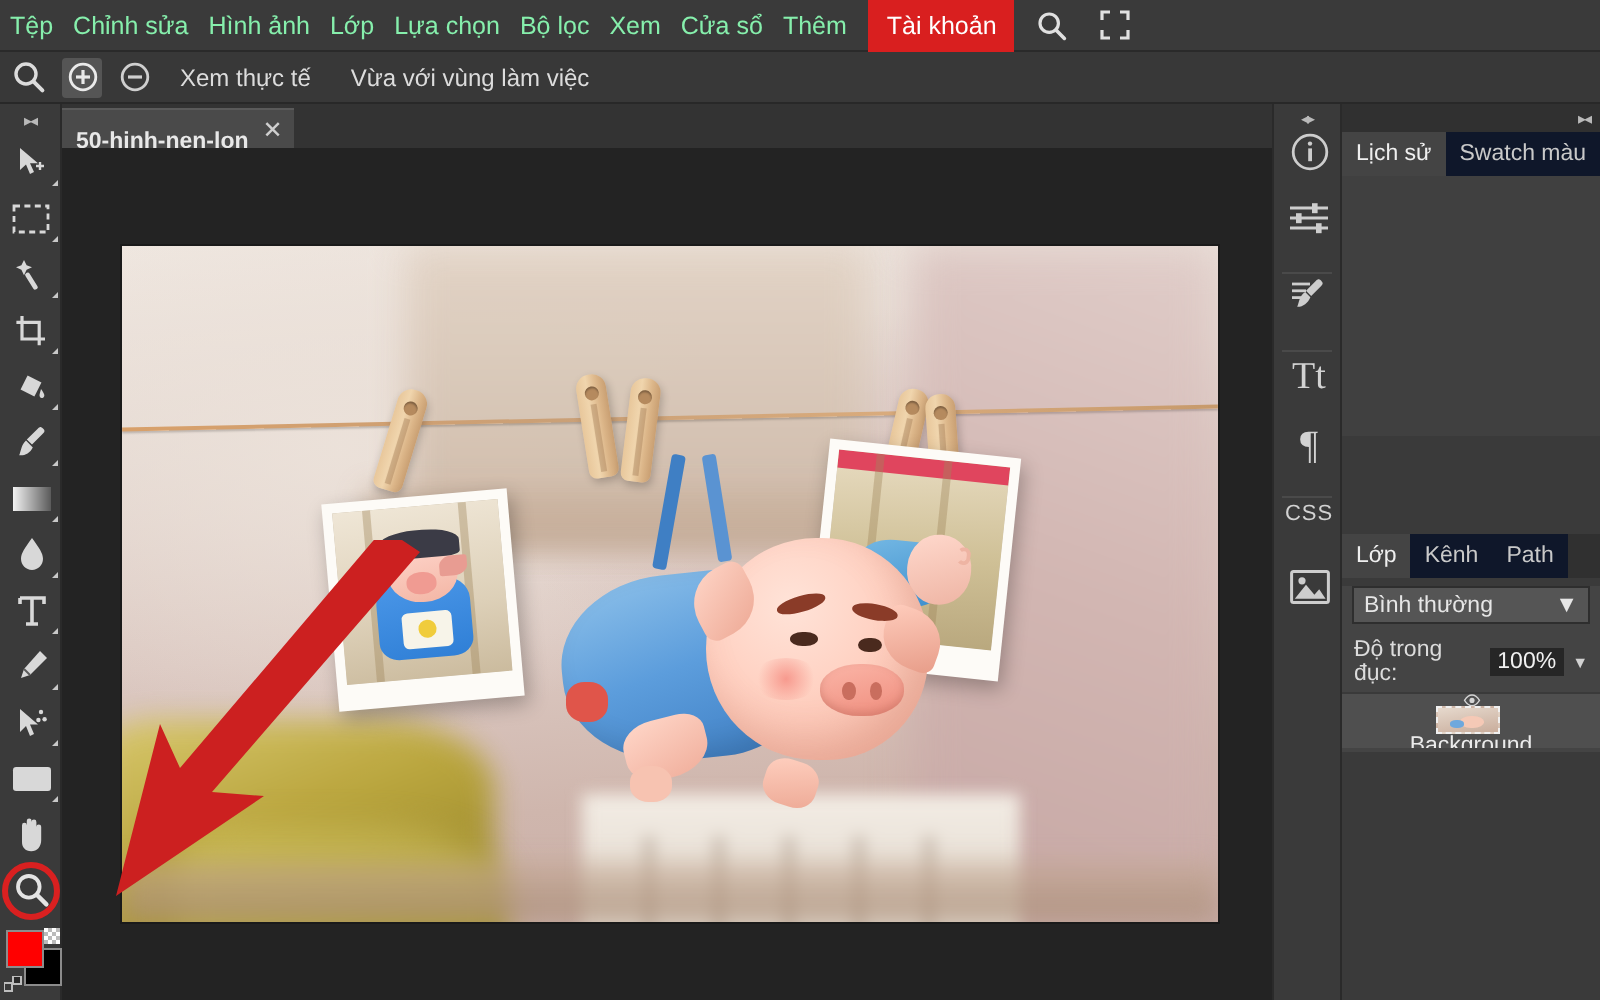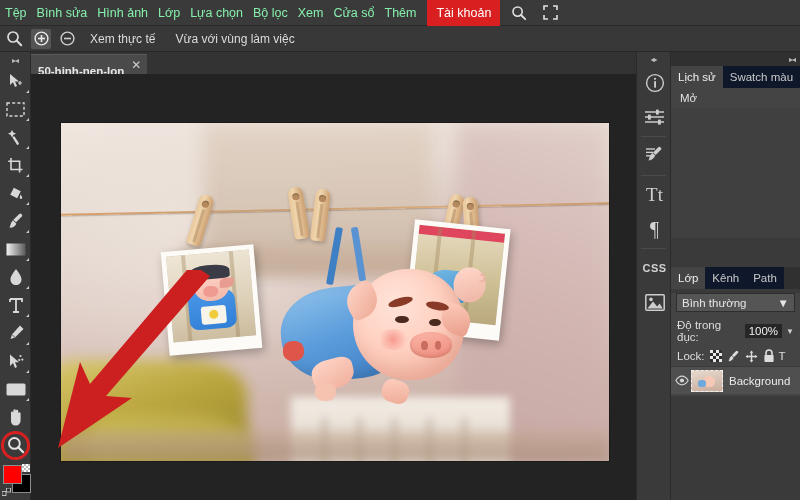--- a/index.html
+++ b/index.html
@@ -464,21 +464,21 @@
     background: #3a3a3a;
     border-left: 1px solid #2a2a2a;
     border-right: 1px solid #2a2a2a;
   }
   .rail-collapse {
     height: 14px; display: flex; align-items: center; justify-content: center;
     font-size: 8px; color: #b9b9b9; letter-spacing: -1px;
   }
   .rail-icon {
     width: 35px; height: 34px;
-    display: flex; align-items: center; justify-content: center;
+    display: flex; align-items: flex-start; justify-content: center;
     color: #cdcdcd;
   }
   .rail-sep { height: 1px; background: #4a4a4a; margin: 2px 4px; }
 
   
   .panels {
     position: absolute; left: 671px; top: 52px;
     width: 129px; height: 448px;
     background: #3a3a3a;
   }
@@ -533,20 +533,21 @@
       linear-gradient(45deg,#2e2e2e 25%,#e8e8e8 25%,#e8e8e8 75%,#2e2e2e 75%);
     background-size: 6px 6px;
     background-position: 0 0, 3px 3px;
   }
   .layer-row {
     display: flex; align-items: center;
     height: 28px;
     background: #4f4f4f;
     border-top: 1px solid #3a3a3a;
     padding: 0 4px;
+    flex-direction: column;
   }
   .layer-thumb {
     width: 32px; height: 22px;
     margin: 0 6px 0 2px;
     border: 1px dashed #f0f0f0;
     overflow: hidden;
     position: relative;
     background: linear-gradient(170deg,#e6d9cd,#c9ad9c);
   }
   .layer-thumb .mini {
@@ -564,21 +565,21 @@
     white-space: nowrap; overflow: hidden;
   }
 </style>
 </head>
 <body>
 
 <div id="app">
 
   <div class="menubar">
     <div class="menu-item">Tệp</div>
-    <div class="menu-item">Bình sửa</div>
+    <div class="menu-item">Chỉnh sửa</div>
     <div class="menu-item">Hình ảnh</div>
     <div class="menu-item">Lớp</div>
     <div class="menu-item">Lựa chọn</div>
     <div class="menu-item">Bộ lọc</div>
     <div class="menu-item">Xem</div>
     <div class="menu-item">Cửa sổ</div>
     <div class="menu-item">Thêm</div>
     <div class="menu-item account">Tài khoản</div>
     <div class="menu-icon">
       <svg width="16" height="16" viewBox="0 0 16 16">
@@ -864,77 +865,58 @@
     </div>
     <div class="rail-sep"></div>
     <div class="rail-icon">
       <span style="font-family:'Liberation Serif',serif;font-size:19px;color:#d2d2d2;">Tt</span>
     </div>
     <div class="rail-icon">
       <span style="font-family:'Liberation Serif',serif;font-size:20px;color:#d2d2d2;">¶</span>
     </div>
     <div class="rail-sep"></div>
     <div class="rail-icon">
-      <span style="font-size:11px;font-weight:bold;letter-spacing:0.5px;color:#d2d2d2;">CSS</span>
+      <span style="font-size:11px;font-weight:normal;letter-spacing:0.5px;color:#d2d2d2;">CSS</span>
     </div>
     <div class="rail-icon">
       <svg width="20" height="17" viewBox="0 0 20 17">
         <rect x="0.8" y="0.8" width="18.4" height="15.4" rx="1" fill="none" stroke="#cdcdcd" stroke-width="1.5"></rect>
         <circle cx="6" cy="5.4" r="1.8" fill="#cdcdcd"></circle>
         <path d="M2.4,14.4 L8,7.4 L12.2,12.4 L14.6,9.6 L17.8,14.4 z" fill="#cdcdcd"></path>
       </svg>
     </div>
   </div>
 
   <div class="panels">
     <div class="panel-collapse">▸◂</div>
 
     <div class="panel-tabs">
       <div class="ptab active">Lịch sử</div>
       <div class="ptab">Swatch màu</div>
     </div>
     <div class="panel-body">
-      <div class="history-row">Mở</div>
       <div class="panel-fill-hist"></div>
     </div>
 
     <div class="panel-lower">
       <div class="panel-tabs">
         <div class="ptab active">Lớp</div>
         <div class="ptab">Kênh</div>
         <div class="ptab">Path</div>
       </div>
       <div class="panel-body" style="padding-bottom:2px;">
         <div class="blend-select">
           <span>Bình thường</span>
           <span>▼</span>
         </div>
         <div class="row">
           <span>Độ trong đục:</span>
           <span class="opacity-val">100%</span>
           <span class="caret">▼</span>
         </div>
-        <div class="row">
-          <span>Lock:</span>
-          <span class="lock-icons">
-            <i class="checker-sm"></i>
-            <svg width="13" height="13" viewBox="0 0 14 14">
-              <path d="M11.6,1.4 c0.8,0.8 0.8,1.3 0,2.1 L7.4,7.7 L5.3,5.6 L9.5,1.4 c0.8,-0.8 1.3,-0.8 2.1,0 z" fill="#dcdcdc"></path>
-              <path d="M5,6.2 L7.1,8.3 C6.1,10.6 3.9,12.2 1.8,12 C2.6,10.2 2.6,7.8 5,6.2 z" fill="#dcdcdc"></path>
-            </svg>
-            <svg width="13" height="13" viewBox="0 0 14 14">
-              <path d="M7,0.6 L9,3 L7.8,3 L7.8,6.2 L11,6.2 L11,5 L13.4,7 L11,9 L11,7.8 L7.8,7.8 L7.8,11 L9,11 L7,13.4 L5,11 L6.2,11 L6.2,7.8 L3,7.8 L3,9 L0.6,7 L3,5 L3,6.2 L6.2,6.2 L6.2,3 L5,3 Z" fill="#dcdcdc"></path>
-            </svg>
-            <svg width="12" height="14" viewBox="0 0 12 14">
-              <path d="M3,6 L3,4 a3,3 0 0 1 6,0 L9,6" fill="none" stroke="#dcdcdc" stroke-width="1.6"></path>
-              <rect x="1.4" y="6" width="9.2" height="7" rx="1" fill="#dcdcdc"></rect>
-            </svg>
-          </span>
-          <span style="margin-left:4px;">T</span>
-        </div>
         <div class="layer-row">
           <svg width="14" height="11" viewBox="0 0 16 12">
             <path d="M8,1 C12,1 15,6 15,6 C15,6 12,11 8,11 C4,11 1,6 1,6 C1,6 4,1 8,1 z" fill="none" stroke="#d4d4d4" stroke-width="1.3"></path>
             <circle cx="8" cy="6" r="2.4" fill="#d4d4d4"></circle>
           </svg>
           <span class="layer-thumb">
             <i class="mini"></i>
               <i class="mini2"></i>
           </span>
           <span class="layer-name">Background</span>

